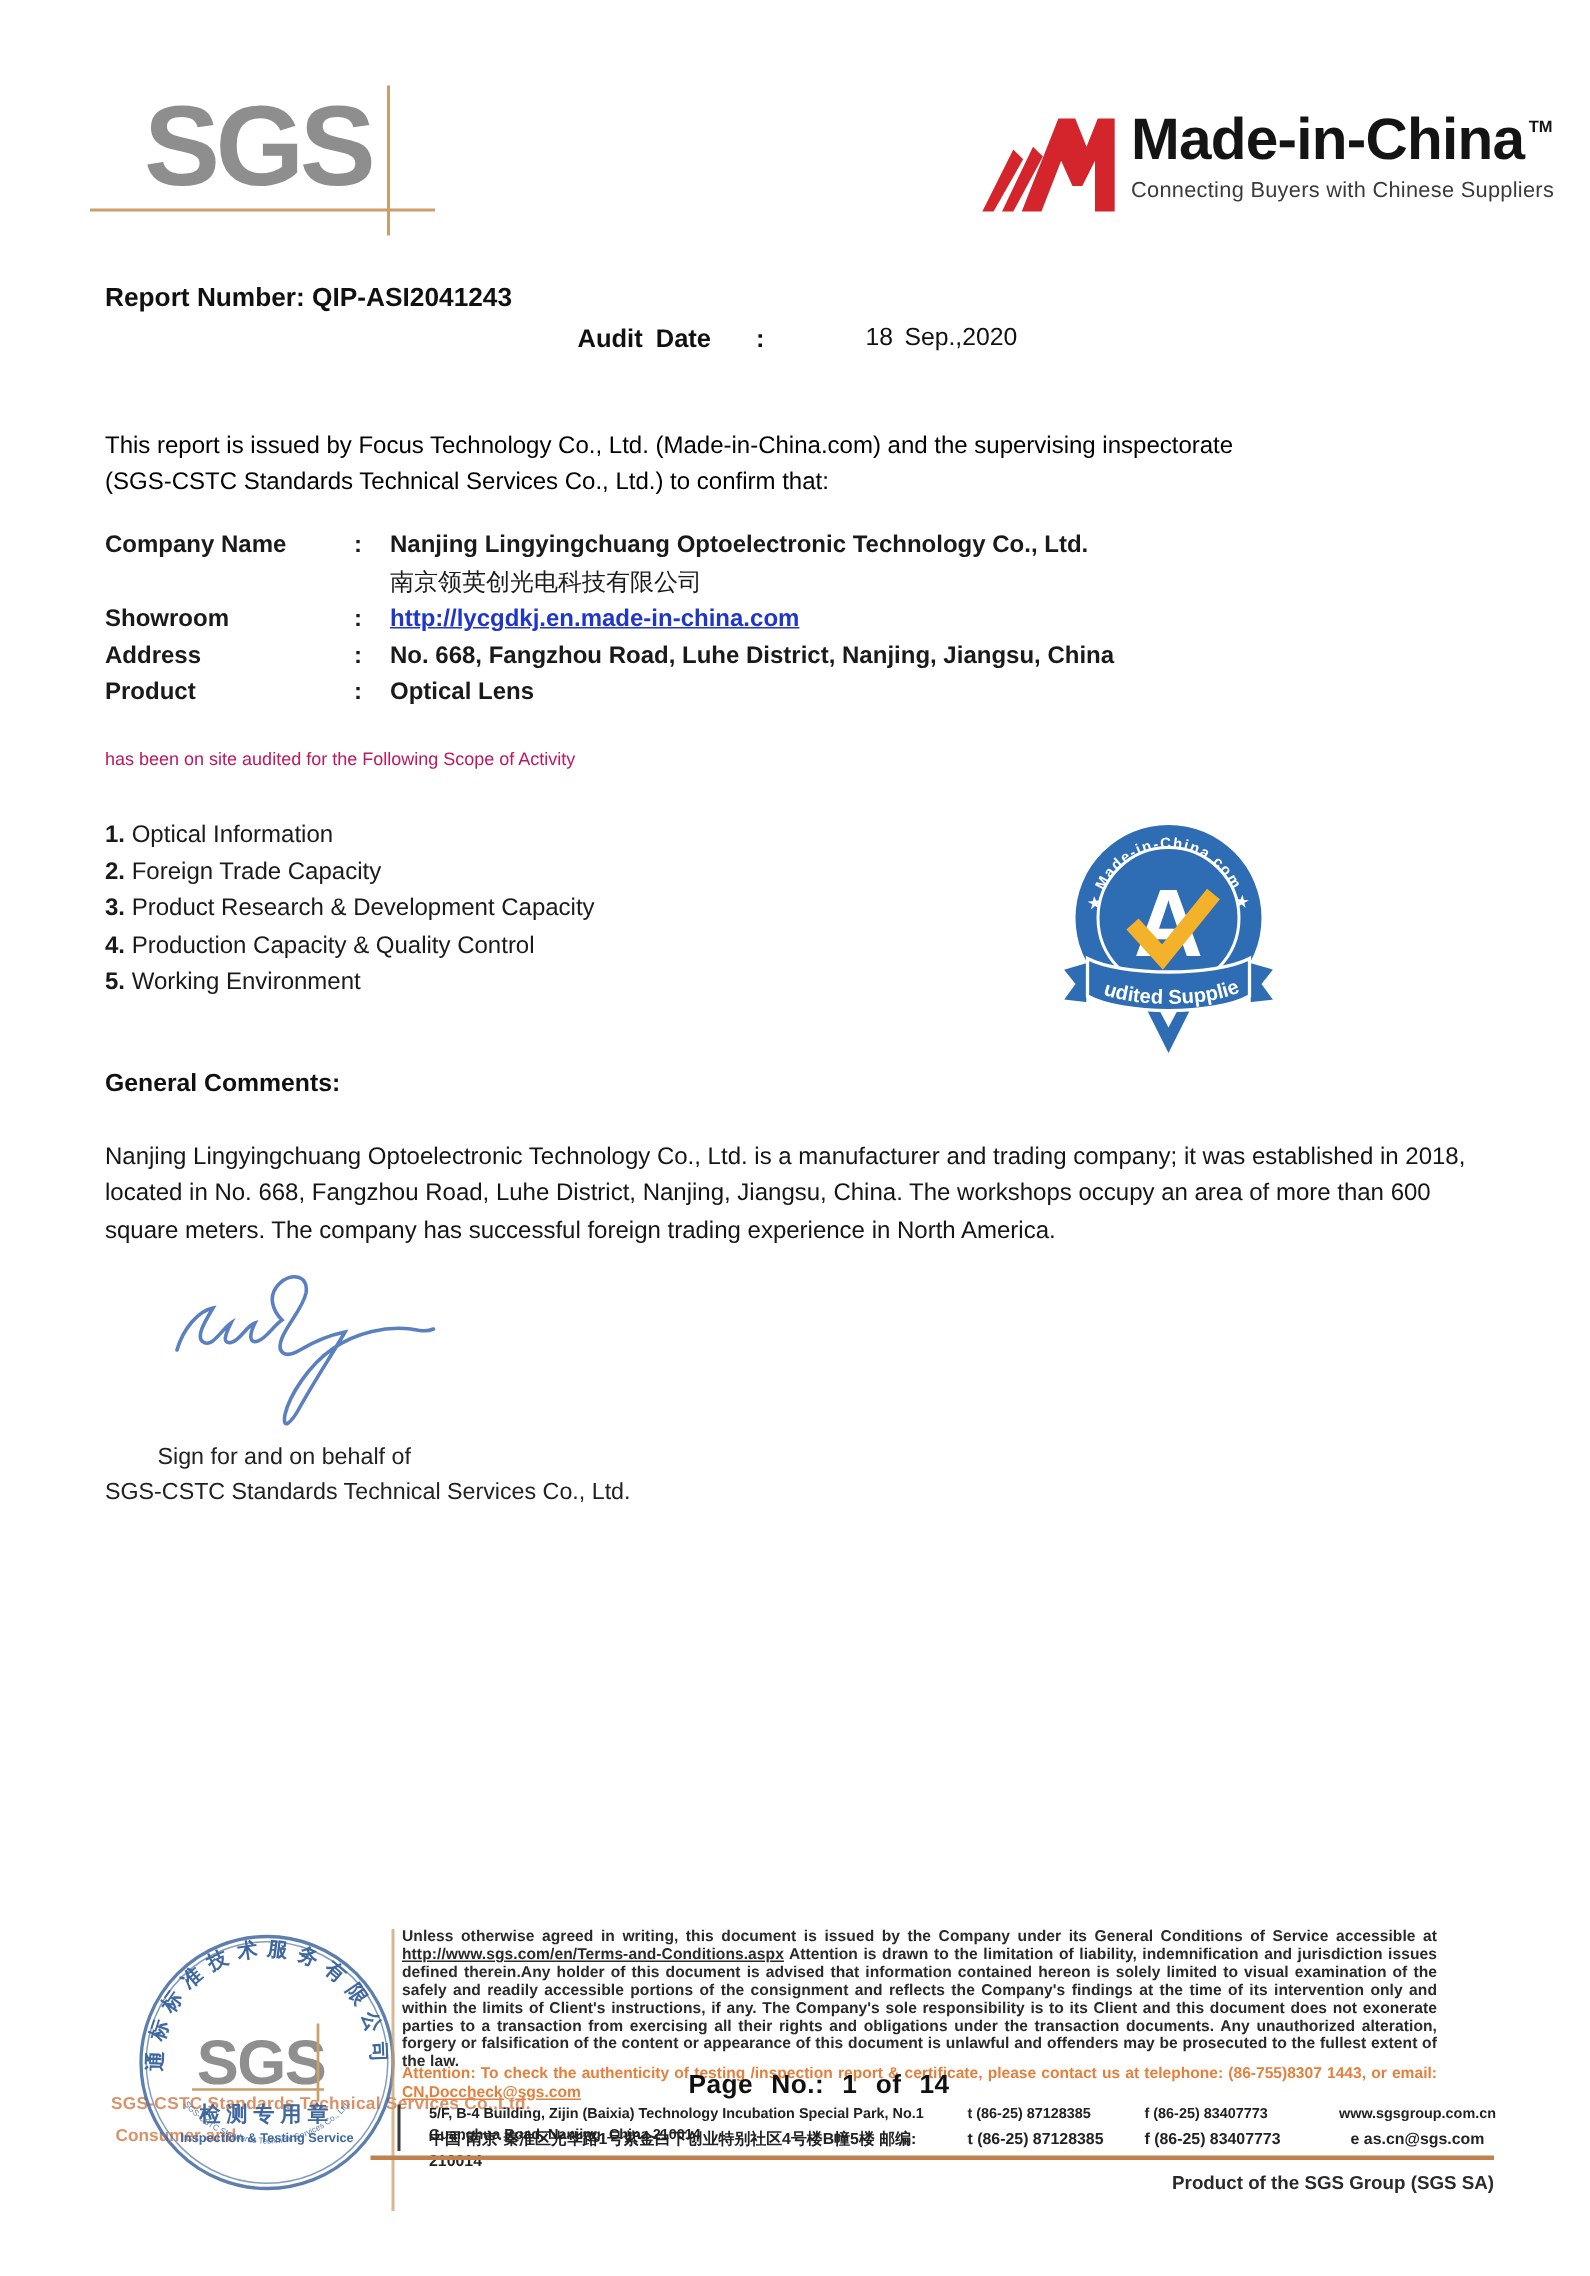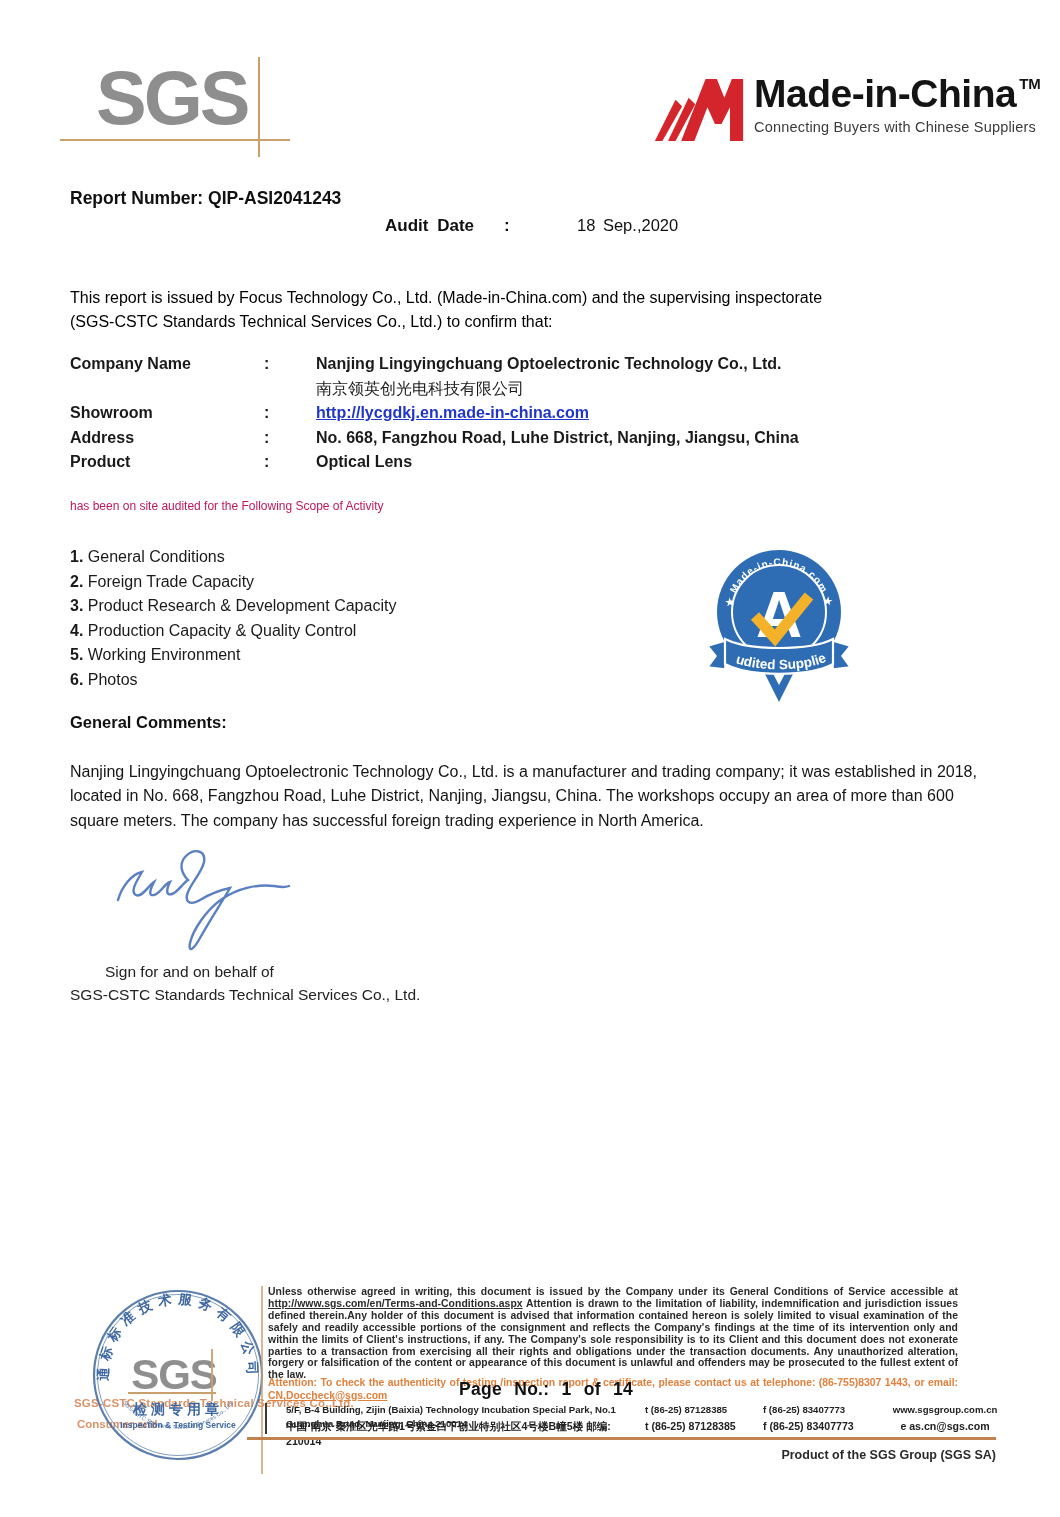--- a/index.html
+++ b/index.html
@@ -7,33 +7,33 @@
         font-family:"Liberation Sans", sans-serif;color:#1a1a1a;}
   .abs{position:absolute;}
 
   
   .sgs-text{left:96px;top:60px;font-size:76px;font-weight:bold;color:#8e8e8e;letter-spacing:-3px;line-height:1;}
   .sgs-hline{left:60px;top:139px;width:230px;height:2px;background:#c9a06b;}
   .sgs-vline{left:258px;top:57px;width:2px;height:100px;background:#c9a06b;}
   .mic-logo{left:653px;top:73px;display:flex;align-items:flex-start;}
   .mic-textwrap{margin-left:9px;}
   .mic-name{font-size:39px;font-weight:bold;color:#141414;letter-spacing:-0.5px;line-height:1.1;}
-  .mic-tm{font-size:15px;font-weight:bold;vertical-align:18px;margin-left:3px;letter-spacing:0;}
+  .mic-tm{font-size:11px;font-weight:bold;vertical-align:18px;margin-left:3px;letter-spacing:0;}
   .mic-tagline{font-size:14.5px;color:#3a3a3a;margin-top:3px;letter-spacing:0.2px;}
 
   
   .report-number{left:70px;top:188px;font-size:17.5px;font-weight:bold;color:#111;}
   .audit-label{left:385px;top:216px;font-size:17px;font-weight:bold;word-spacing:4px;color:#111;}
   .audit-colon{left:504px;top:216px;font-size:17px;font-weight:bold;color:#111;}
   .audit-value{left:577px;top:216px;font-size:16.5px;word-spacing:3px;color:#111;}
   .intro{left:70px;top:286px;width:890px;font-size:16px;line-height:1.5;color:#000000;}
 
   
   .company{left:70px;top:352px;width:900px;font-size:16px;}
-  .crow{display:flex;align-items:flex-start;gap:28px;}
+  .crow{display:flex;align-items:flex-start;}
   .clabel{width:166px;font-weight:bold;line-height:24.5px;flex:none;}
   .ccolon{width:24px;font-weight:bold;line-height:24.5px;flex:none;}
   .cvalue{font-weight:bold;line-height:24.5px;}
   .cn-name{font-weight:normal;text-align:right;}
   .link{color:#2036c8;text-decoration:underline;font-weight:bold;}
 
   
   .scope-heading{left:70px;top:499px;font-size:12px;font-weight:normal;color:#be185d;}
   .scope-list{left:70px;top:545px;font-size:16px;}
   .sitem{line-height:24.6px;}
@@ -129,26 +129,25 @@
     </div>
     <div class="crow">
       <span class="clabel">Product</span>
       <span class="ccolon">:</span>
       <span class="cvalue">Optical Lens</span>
     </div>
   </div>
 
   <div class="abs scope-heading">has been on site audited for the Following Scope of Activity</div>
   <div class="abs scope-list">
-    <div class="sitem"><span class="snum">1.</span> <span>General Conditions</span></div>
+    <div class="sitem"><span class="snum">1.</span> <span>Optical Information</span></div>
     <div class="sitem"><span class="snum">2.</span> <span>Foreign Trade Capacity</span></div>
     <div class="sitem"><span class="snum">3.</span> <span>Product Research &amp; Development Capacity</span></div>
     <div class="sitem"><span class="snum">4.</span> <span>Production Capacity &amp; Quality Control</span></div>
     <div class="sitem"><span class="snum">5.</span> <span>Working Environment</span></div>
-    <div class="sitem"><span class="snum">6.</span> <span>Photos</span></div>
   </div>
 
   <svg class="abs badge" width="152" height="164" viewBox="0 0 152 164">
     <defs>
       <path id="bArcTop" d="M 31,86 A 47,47 0 1 1 121,86"></path>
       <path id="bArcRibbon" d="M 28,121 C 50,132 102,132 124,121"></path>
     </defs>
     <circle cx="76" cy="72" r="62" fill="#2e6db4"></circle>
     <path d="M58,126 L76,162 L94,126 Z M66,126 L76,145 L86,126 Z" fill="#2e6db4" fill-rule="evenodd"></path>
     <circle cx="76" cy="72" r="47" fill="none" stroke="#ffffff" stroke-width="2"></circle>

